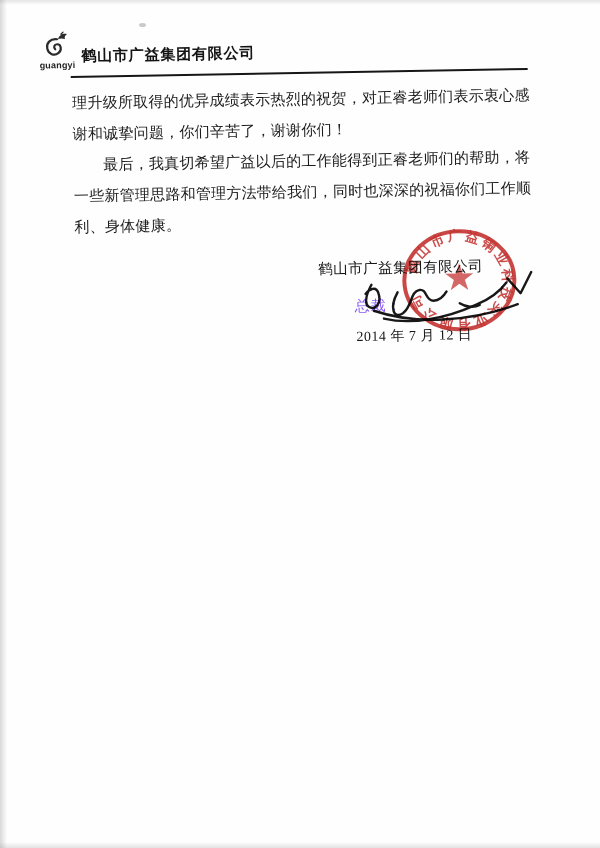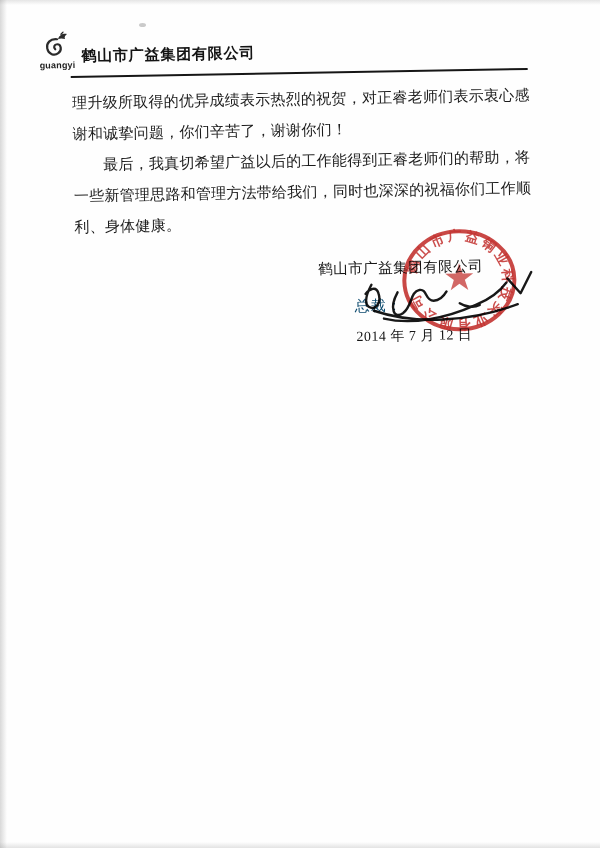--- a/index.html
+++ b/index.html
@@ -30,21 +30,21 @@
   }
   .rule{position:absolute;left:71px;top:72px;width:457px;height:2px;background:#161616;}
 
   
   .body-text{position:absolute;left:72px;top:84px;width:458px;color:#1b1b1b;}
   .bline{font-size:15px;line-height:31px;letter-spacing:.25px;white-space:nowrap;}
   .indent{text-indent:2em;}
 
   
   .sign-company{position:absolute;left:315px;top:260px;font-size:14.5px;color:#161616;letter-spacing:.5px;white-space:nowrap;}
-  .sign-title{position:absolute;left:351px;top:298px;font-size:15px;color:#0c4a6e;letter-spacing:1px;white-space:nowrap;}
+  .sign-title{position:absolute;left:351px;top:298px;font-size:15px;color:#8b5cf6;letter-spacing:1px;white-space:nowrap;}
   .sign-date{position:absolute;left:352px;top:329px;font-size:14px;color:#161616;letter-spacing:.5px;white-space:nowrap;}
 
   .seal-svg{position:absolute;left:392px;top:226px;mix-blend-mode:multiply;opacity:.94;}
   .sig-svg{position:absolute;left:336px;top:266px;mix-blend-mode:multiply;}
 </style>
 </head>
 <body>
 
 <div class="page">
 

